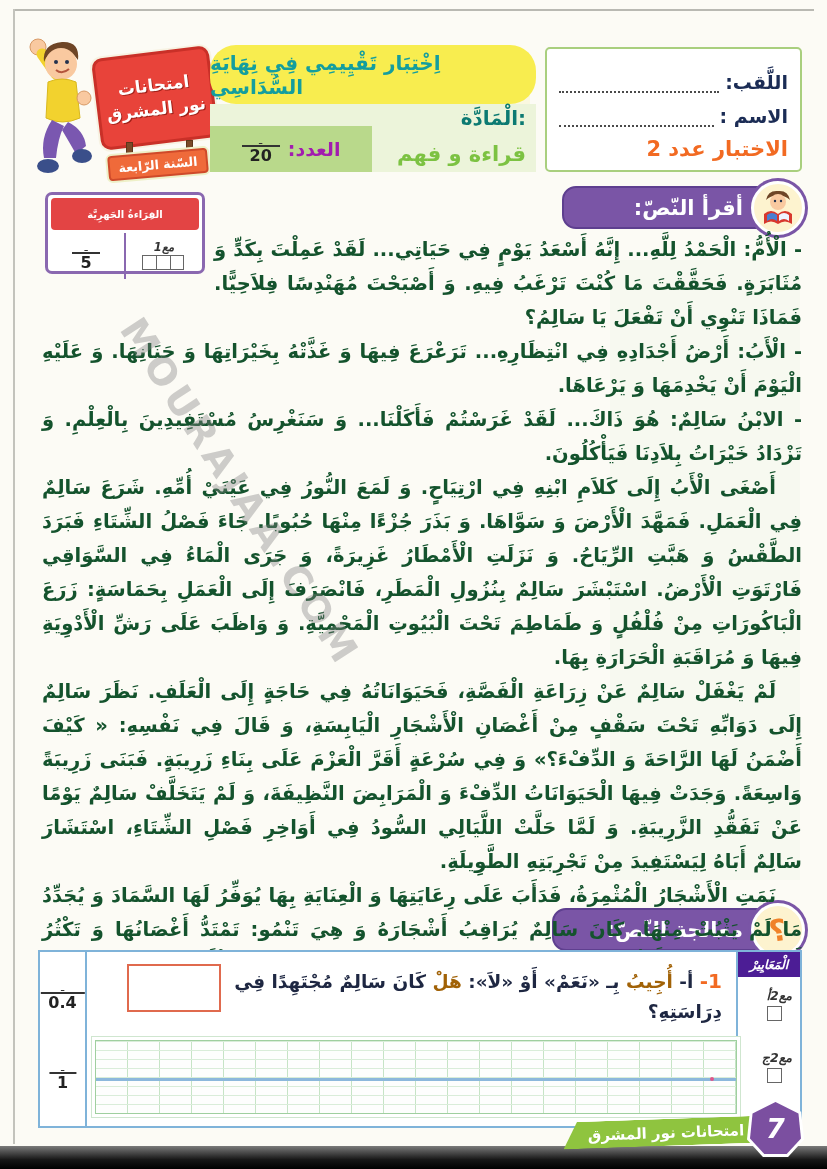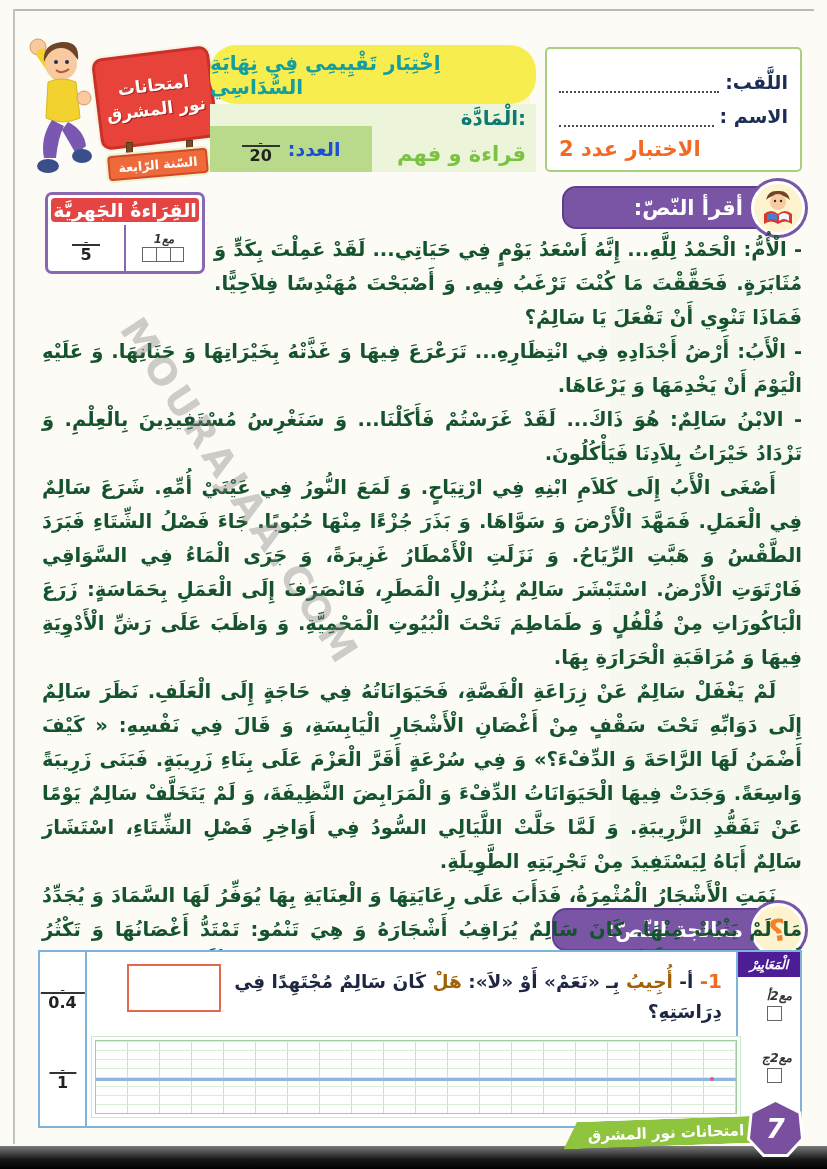--- a/index.html
+++ b/index.html
@@ -33,50 +33,50 @@
 
   
   .title-box { position:absolute; left:210px; top:45px; width:326px; height:59px; background:#f8ed4f;
                display:flex; align-items:center; justify-content:center;border-radius:26px; }
   .title-box span { color:#149e9e; font-weight:bold; font-size:20px; }
   .subject-area { position:absolute; left:210px; top:104px; width:326px; height:68px; background:#ecf4da; }
   .subject-label { position:absolute; right:10px; top:2px; color:#0c7a72; font-weight:bold; font-size:20px; }
   .subject-value { position:absolute; right:10px; bottom:6px; color:#7cc242; font-weight:bold; font-size:21px; }
   .score-box { position:absolute; left:0; bottom:0; width:162px; height:46px; background:#b9d98b;
                display:flex; align-items:center; justify-content:center; gap:8px; direction:rtl; }
-  .score-box .lbl { color:#1d4ed8; font-weight:bold; font-size:19px; }
+  .score-box .lbl { color:#a21caf; font-weight:bold; font-size:19px; }
 
   .fraction { display:inline-flex; flex-direction:column; align-items:center; line-height:1; }
   .frac-top { font-size:11px; color:#333; height:10px; }
   .frac-bottom { border-top:2px solid #333; padding:1px 8px 0; font-weight:bold; font-size:16px; color:#222; }
 
   
   .name-box { position:absolute; left:545px; top:47px; width:257px; height:125px; background:#fff;
               border:2px solid #a9cf7e; border-radius:5px; padding:10px 12px 6px; direction:rtl; }
   .name-row { display:flex; align-items:flex-end; gap:6px; height:34px; }
   .name-row .lbl { color:#1b2c55; font-weight:bold; font-size:19px; white-space:nowrap; }
   .dotline { flex:1; border-bottom:2px dotted #4a4a4a; height:20px; }
-  .test-number { margin-top:10px; text-align:left; color:#f26a22; font-weight:bold; font-size:21px; }
+  .test-number { margin-top:10px; text-align:right; color:#f26a22; font-weight:bold; font-size:21px; }
 
   
   .badge { position:absolute; height:43px; background:#7a55a6; border:2px solid #5e3f8f;
            border-radius:14px; direction:rtl; display:flex; align-items:center; color:#fff;
            font-weight:bold; font-size:21px; padding-right:58px; }
   .badge .circ { position:absolute; right:-4px; top:-7px; width:54px; height:54px; border-radius:50%;
                  background:#fdf3cf; border:3px solid #fff; box-shadow:0 0 0 3px #7a55a6;
                  display:flex; align-items:center; justify-content:center; overflow:hidden; }
   .read-badge  { left:562px; top:186px; width:241px; }
   .proc-badge  { left:552px; top:908px; width:251px; }
   .qmark { color:#f08228; font-size:30px; font-weight:bold; transform:rotate(-8deg); }
 
   
   .oral-box { position:absolute; left:45px; top:192px; width:160px; height:82px; background:#fff;
               border:3px solid #8a68b0; border-radius:7px; z-index:3; }
-  .oral-head { margin:3px; height:24px; background:#e34444; border-radius:4px; color:#fff;
-               font-weight:bold; font-size:19px; display:flex; align-items:center; justify-content:center; }
+  .oral-head { margin:3px; height:32px; background:#e34444; border-radius:4px; color:#fff;
+               font-weight:bold; font-size:10px; display:flex; align-items:center; justify-content:center; }
   .oral-row { display:flex; direction:rtl; height:46px; }
   .oral-cell { flex:1; display:flex; flex-direction:column; align-items:center; justify-content:center; }
   .oral-cell.right { border-left:2px solid #8a68b0; }
   .mini-lbl { font-size:11.5px; font-style:italic; color:#333; font-weight:bold; line-height:1; }
   .sq-row { display:flex; margin-top:2px; }
   .sq { width:15px; height:15px; border:1.5px solid #666; margin-left:-1.5px; background:#fff; }
 
   
   .passage { position:absolute; left:42px; top:233px; width:760px; direction:rtl;
              color:#14532d; font-weight:bold; font-size:19.5px; line-height:34px;

